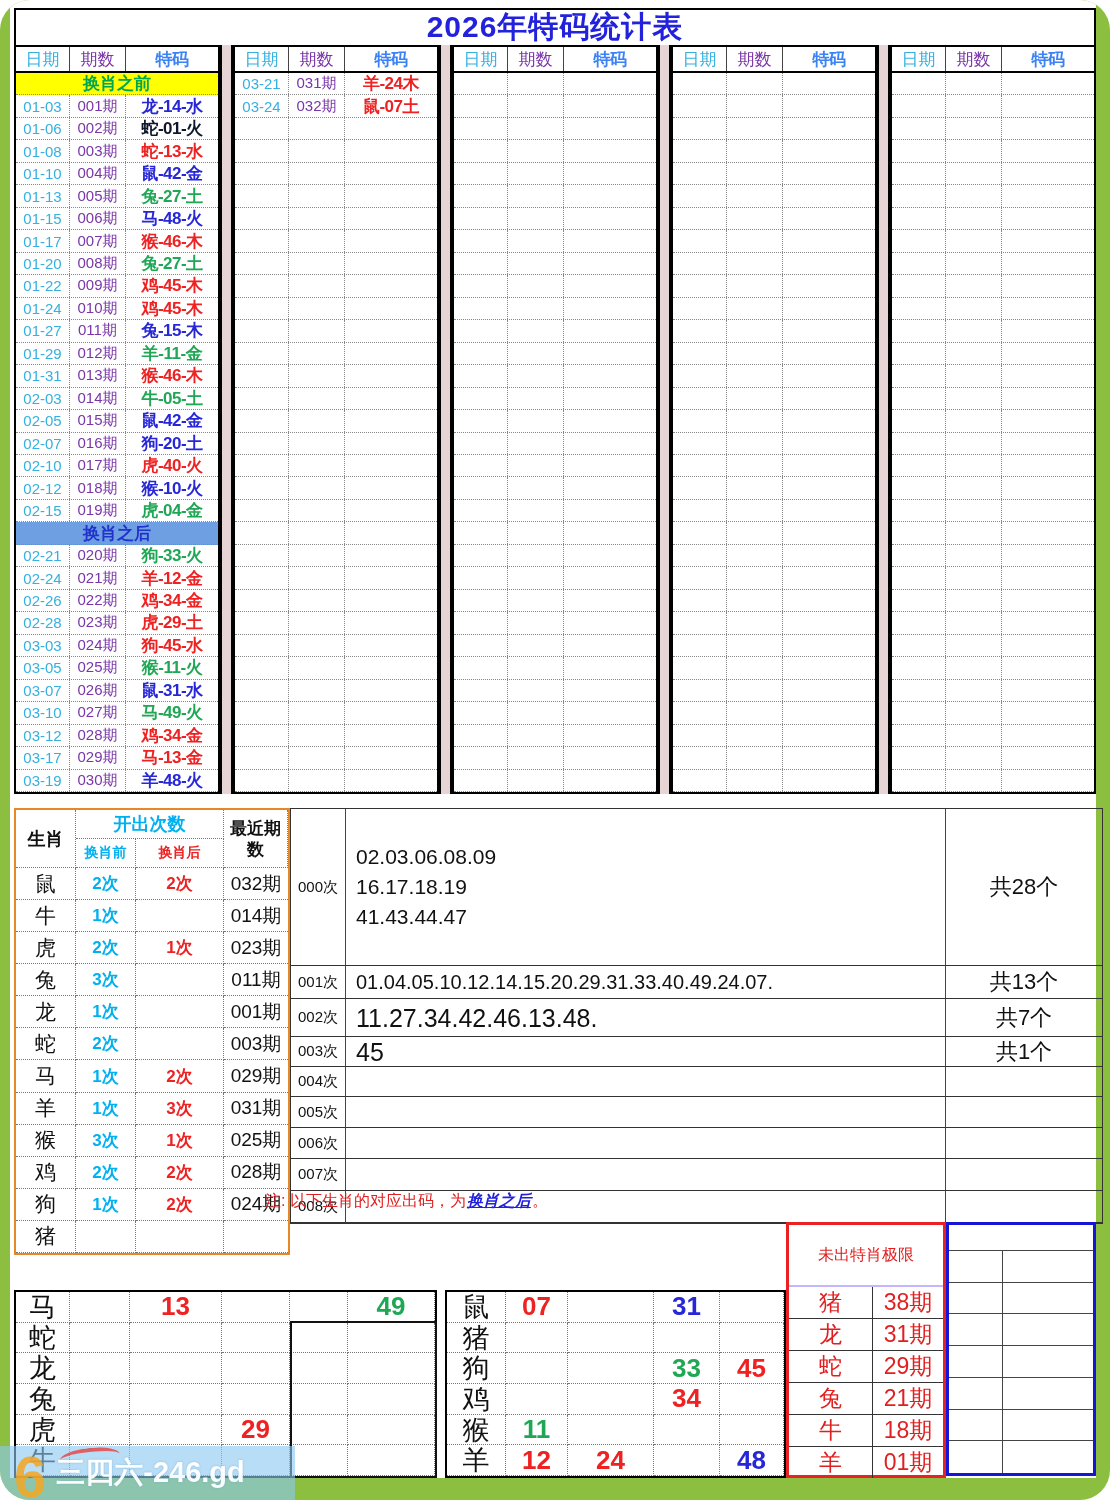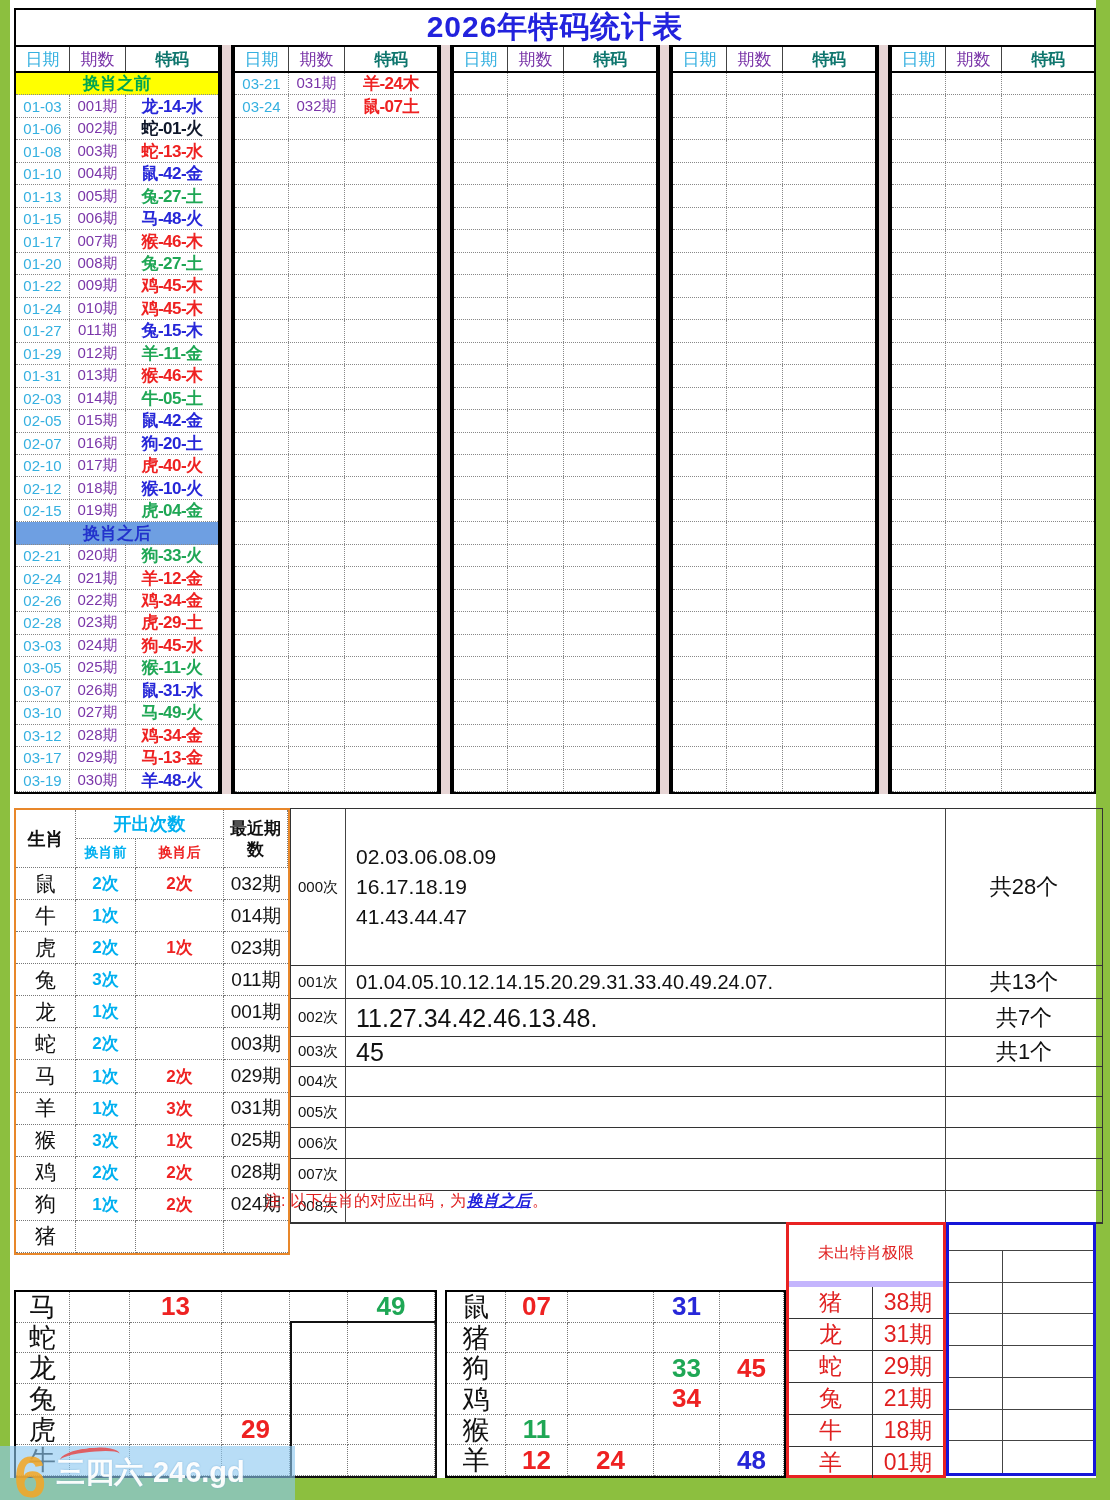--- a/index.html
+++ b/index.html
@@ -1,17 +1,17 @@
 <!DOCTYPE html>
 <html><head>
 <meta charset="utf-8">
 <style>
   html,body{margin:0;padding:0;}
   .page{position:relative;width:1110px;height:1500px;background:#8cbf3f;
-        font-family:"Liberation Sans","DejaVu Sans",sans-serif;overflow:hidden;}
+        font-family:"Liberation Sans","DejaVu Sans",sans-serif;overflow:hidden;border-radius:30px;}
   .content{position:absolute;left:10px;top:0;width:1086px;height:1478px;background:#ffffff;}
 
   
   .top-table{position:absolute;left:4px;top:8px;width:1082px;}
   .main-title{height:37px;border:2px solid #000;border-bottom:none;box-sizing:border-box;
               display:flex;align-items:center;justify-content:center;
               font-size:30px;font-weight:bold;color:#2222dd;letter-spacing:1px;}
   .groups{display:flex;height:749px;}
   .group{width:206px;box-sizing:border-box;border:2px solid #000;
          display:grid;grid-template-rows:26px repeat(32,1fr);}
@@ -19,21 +19,21 @@
         border-left:2px solid #000;border-right:2px solid #000;}
   .trow{display:flex;border-bottom:1px dotted #888;box-sizing:border-box;min-height:0;}
   .trow.header{border-bottom:2px solid #000;}
   .tcell{box-sizing:border-box;display:flex;align-items:center;justify-content:center;
          overflow:hidden;white-space:nowrap;}
   .c-date{width:54px;border-right:1px dotted #888;font-size:15px;color:#35b0e0;}
   .c-period{width:56px;border-right:1px dotted #888;font-size:15px;color:#7a35a8;}
   .c-code{flex:1;font-size:17px;font-weight:bold;letter-spacing:-0.5px;}
   .header .c-date{font-size:17px;border-right:1px solid #444;}
   .header .c-period{font-size:17px;border-right:1px solid #444;}
-  .header .c-code{font-size:17px;color:#0f766e;}
+  .header .c-code{font-size:17px;color:#3b82f6;}
   .bandrow{flex:1;display:flex;align-items:center;justify-content:center;
            font-size:17px;font-weight:bold;}
   .band-before{background:#ffff00;}
   .band-before .bandrow{color:#00a650;}
   .band-after{background:#6e9fe2;}
   .band-after .bandrow{color:#2233cc;}
 
   
   .stats{position:absolute;left:4px;top:808px;width:276px;height:447px;box-sizing:border-box;
          border:2.5px solid #e8872a;display:grid;
@@ -85,21 +85,21 @@
 
   
   .bm-table{position:absolute;left:435px;top:1290px;width:341px;height:188px;box-sizing:border-box;
             border:2px solid #000;display:grid;
             grid-template-columns:59px 62px 86px 66px 1fr;grid-template-rows:repeat(6,1fr);}
 
   
   .red-box{position:absolute;left:776px;top:1222px;width:160px;height:256px;box-sizing:border-box;
            border:3px solid #e82222;background:#fff;}
   .red-box-title{height:62px;display:flex;align-items:center;justify-content:center;
-                 font-size:16px;color:#e02020;border-bottom:6px solid #c4b5fd;box-sizing:border-box;}
+                 font-size:16px;color:#e02020;border-bottom:2px solid #c4b5fd;box-sizing:border-box;}
   .limit-rows{display:grid;grid-template-rows:repeat(6,1fr);height:188px;}
   .limit-row{display:grid;grid-template-columns:84px 1fr;border-bottom:1px solid #333;box-sizing:border-box;}
   .limit-row:last-child{border-bottom:none;}
   .limit-row div{display:flex;align-items:center;justify-content:center;
                  font-size:23px;color:#e02020;border-right:1px solid #333;box-sizing:border-box;}
   .limit-row div:last-child{border-right:none;}
 
   
   .blue-box{position:absolute;left:936px;top:1222px;width:150px;height:254px;box-sizing:border-box;
             border:3px solid #1515d8;background:#fff;display:grid;

